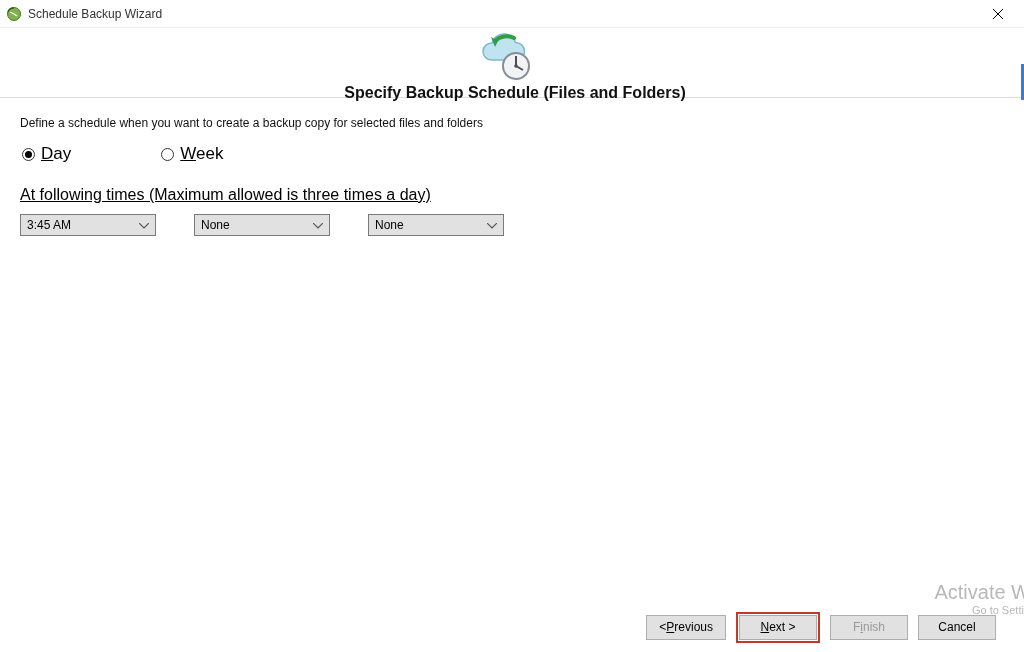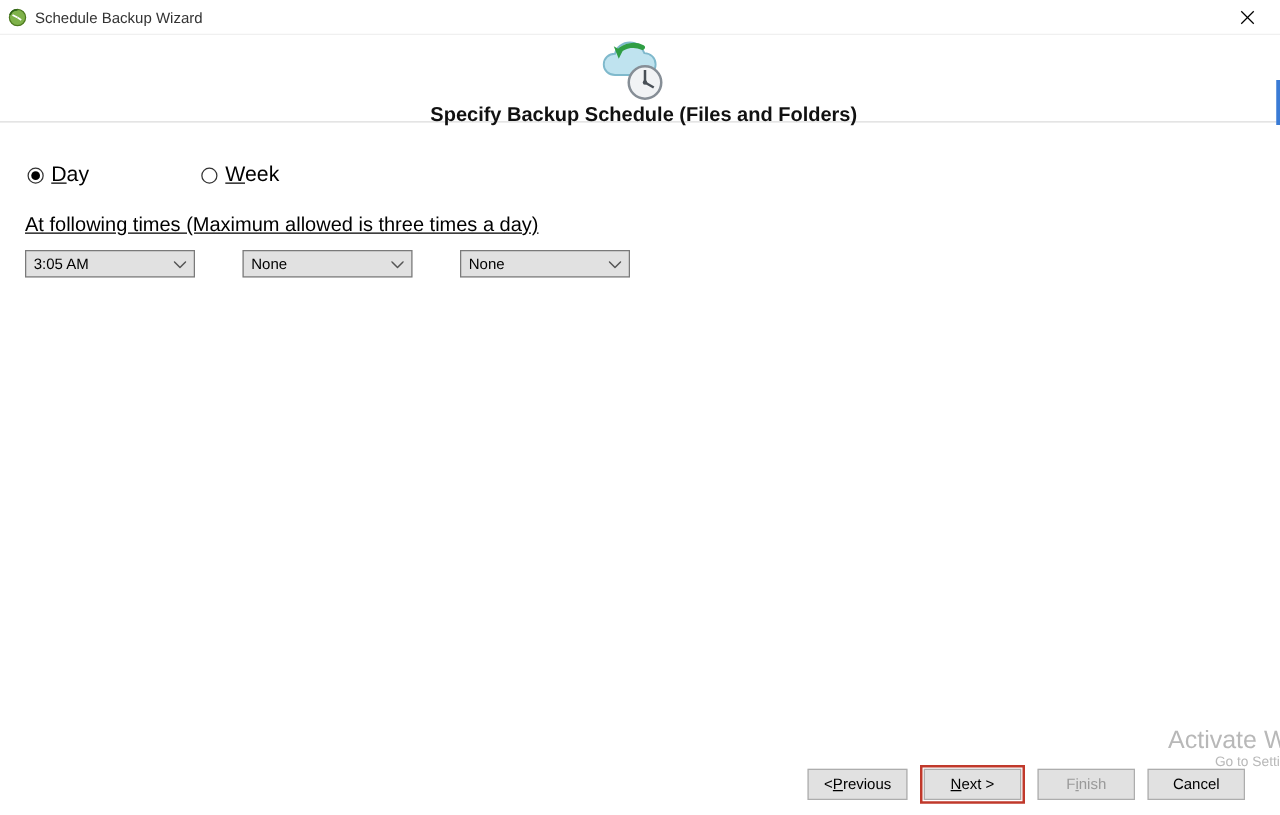--- a/index.html
+++ b/index.html
@@ -228,40 +228,41 @@
         <line x1="38" y1="38" x2="45" y2="42" stroke="#495057" stroke-width="2"></line>
         <circle cx="38" cy="38" r="1.8" fill="#495057"></circle>
       </svg>
     </span>
     <h1>Specify Backup Schedule (Files and Folders)</h1>
   </div>
 
   <div class="body">
 
     <div class="content">
+      <div class="desc">Define a schedule when you want to create a backup copy for selected files and folders</div>
 
 
       <div class="radio-row">
         <label class="radio">
           <span class="circle">
               <span class="dot"></span>
             </span>
           <span class="lbl"><span class="hk">D</span><span>ay</span></span>
         </label>
         <label class="radio">
           <span class="circle"></span>
           <span class="lbl"><span class="hk">W</span><span>eek</span></span>
         </label>
       </div>
 
       <div class="times-label">At following times (Maximum allowed is three times a day)</div>
 
       <div class="times-row">
         <div class="combo">
-          <span class="val">3:05 AM</span>
+          <span class="val">3:45 AM</span>
           <span class="chev">
             <svg width="10" height="6" viewBox="0 0 10 6">
                 <path d="M0 0 L5 5 L10 0" fill="none" stroke="#555" stroke-width="1.2"></path>
               </svg>
           </span>
         </div>
         <div class="combo">
           <span class="val">None</span>
           <span class="chev">
             <svg width="10" height="6" viewBox="0 0 10 6">

